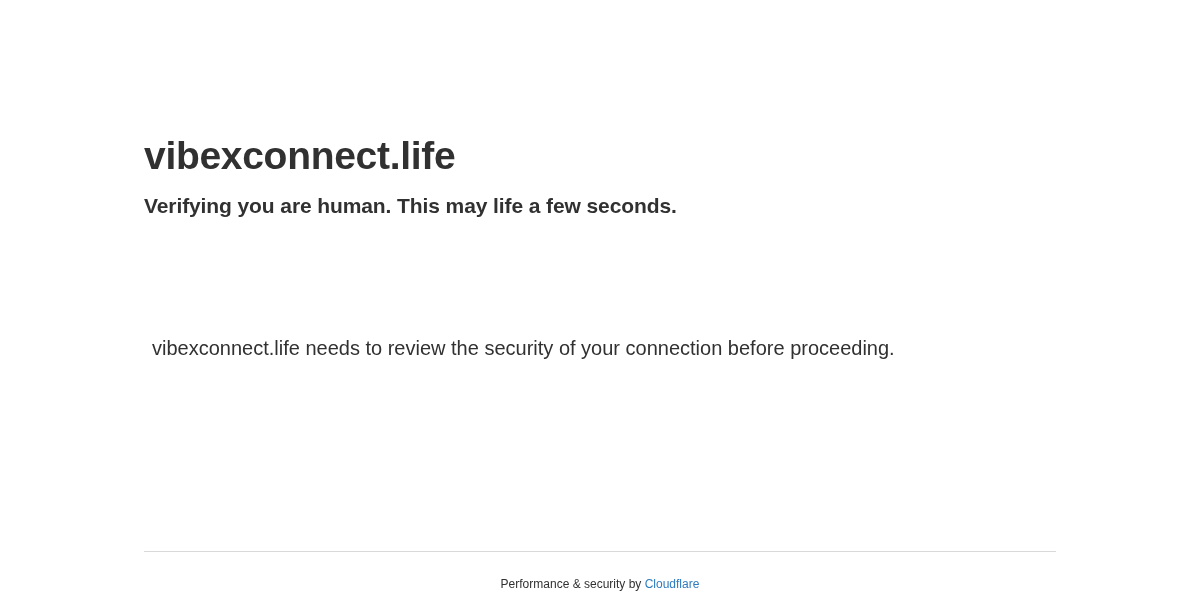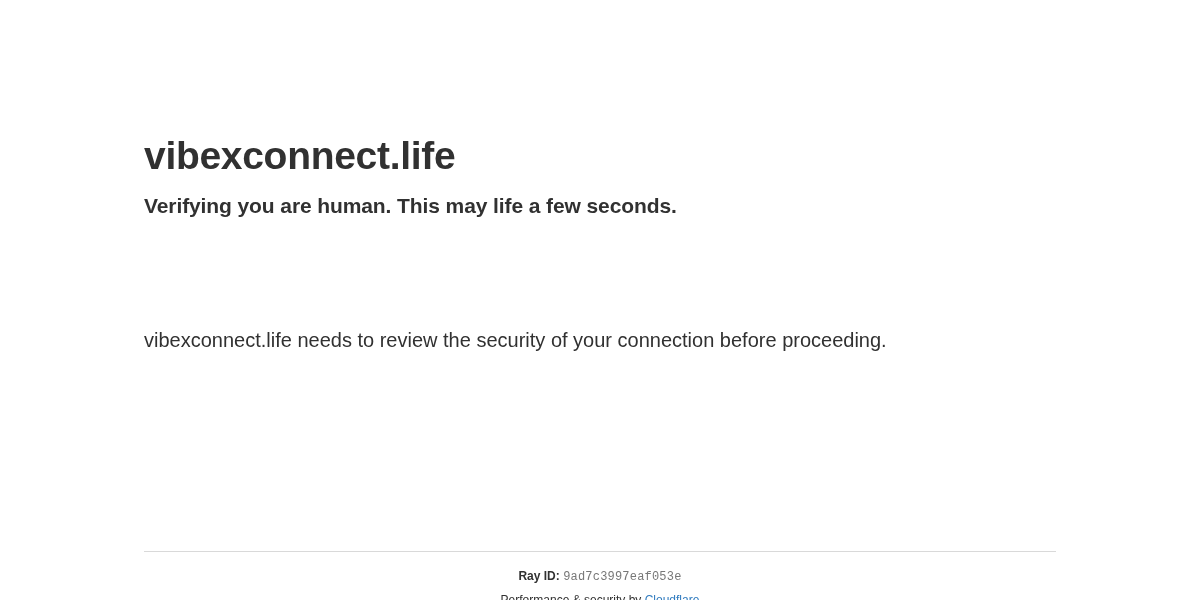--- a/index.html
+++ b/index.html
@@ -64,21 +64,21 @@
   .challenge-widget-area {
     position: absolute;
     top: 240px;
     left: 0;
     width: 300px;
     height: 70px;
   }
 
   
   .challenge-body-text {
-    margin: 0;
+    margin: 8px;
     padding: 0;
     position: absolute;
     top: 322px;
     left: 0;
     width: 800px;
     font-size: 20px;
     line-height: 36px;
     font-weight: 400;
     color: #313131;
   }
@@ -145,24 +145,20 @@
 
     <div class="challenge-widget-area"></div>
 
     <p class="challenge-body-text">vibexconnect.life needs to review the security of your connection before proceeding.</p>
 
   </div>
 
   <div class="footer">
     <div class="footer-inner">
 
-      <div class="ray-id-line">
-        <span class="ray-id-label">Ray ID:</span>
-        <span class="ray-id-value">9ad7c3997eaf053e</span>
-      </div>
 
       <div class="footer-attribution">
         <span>Performance &amp; security by </span><a href="#">Cloudflare</a>
       </div>
 
     </div>
   </div>
 
 </div>
 

